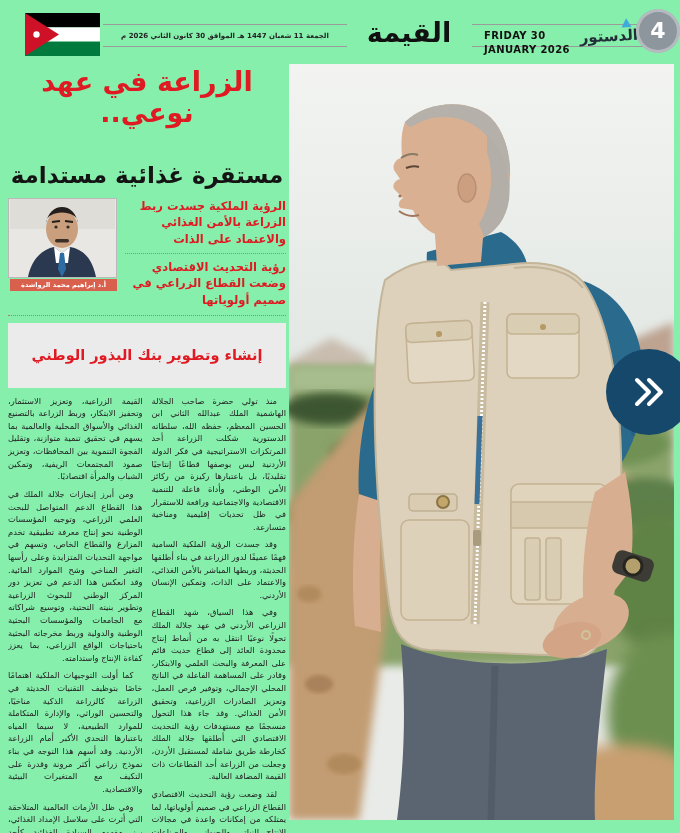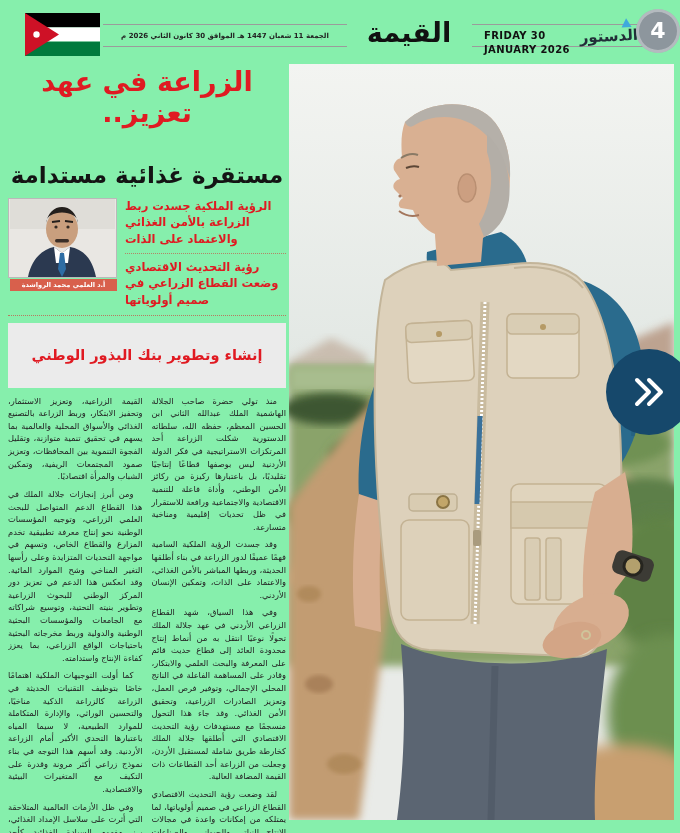--- a/index.html
+++ b/index.html
@@ -25,21 +25,21 @@
   .article-col{position:absolute;left:8px;top:64px;width:278px;direction:rtl;}
   .kicker{font-size:27px;font-weight:900;color:#e01a22;text-align:center;line-height:1.15;margin:2px 0 4px;}
   .title{font-size:23px;font-weight:900;color:#141414;text-align:center;line-height:1.25;margin:0 0 8px;}
   .author-row{display:flex;flex-direction:row-reverse;gap:8px;border-bottom:1px dotted rgba(224,26,34,.55);
         padding-bottom:6px;}
   .author-box{width:109px;flex:0 0 auto;}
   .author-photo{width:107px;height:78px;border:1px solid #b9b9b9;background:#e9e7e3;display:block;}
   .author-caption{width:107px;background:#d8604c;color:#fff;font-size:6.6px;font-weight:700;
         text-align:center;line-height:12px;height:12px;margin-top:1px;}
   .highlights{flex:1;display:flex;flex-direction:column;justify-content:space-between;}
-  .highlight{font-size:11.5px;font-weight:800;color:#e01a22;text-align:left;line-height:1.45;margin:0;}
+  .highlight{font-size:11.5px;font-weight:800;color:#e01a22;text-align:right;line-height:1.45;margin:0;}
   .h-sep{border:0;border-top:1px dotted rgba(224,26,34,.5);margin:5px 0;}
   .gray-box{margin-top:7px;background:#ebebeb;padding:22px 8px;text-align:center;}
   .gray-box p{margin:0;font-size:14.5px;font-weight:800;color:#e01a22;line-height:1.45;}
   .body-text{margin-top:7px;height:486px;columns:2;column-gap:9px;column-fill:auto;overflow:hidden;
         font-size:8.3px;line-height:1.52;color:#232323;text-align:justify;text-align-last:right;}
   .body-text p{margin:0 0 5px;text-indent:9px;}
   
   .photo{position:absolute;left:289px;top:64px;width:385px;height:756px;overflow:hidden;background:#e9ebe8;}
   .nav-circle{position:absolute;left:606px;top:349px;width:86px;height:86px;border-radius:50%;
         background:#16486b;border:0;cursor:pointer;display:flex;align-items:center;justify-content:center;padding:0;}
@@ -182,42 +182,42 @@
   </div>
 
   <button class="nav-circle" aria-label="next">
     <svg width="40" height="34" viewBox="0 0 40 34">
       <path d="M8,5 L20,17 L8,29" fill="none" stroke="#ffffff" stroke-width="4" stroke-linecap="round" stroke-linejoin="round"></path>
       <path d="M20,5 L32,17 L20,29" fill="none" stroke="#ffffff" stroke-width="4" stroke-linecap="round" stroke-linejoin="round"></path>
     </svg>
   </button>
 
   <div class="article-col">
-    <div class="kicker">الزراعة في عهد تعزيز..</div>
+    <div class="kicker">الزراعة في عهد نوعي..</div>
     <div class="title">
       <br>
       <span>مستقرة غذائية مستدامة</span>
     </div>
 
     <div class="author-row">
       <div class="author-box">
         <svg class="author-photo" viewBox="0 0 105 78">
           <rect width="105" height="78" fill="#e9e7e3"></rect>
           <rect x="0" y="0" width="105" height="30" fill="#dfddd8"></rect>
           <path d="M18,78 C22,58 34,50 44,48 L52,54 L60,48 C72,50 82,58 86,78 Z" fill="#2b3950"></path>
           <path d="M44,48 L52,54 L60,48 L58,64 L46,64 Z" fill="#ffffff"></path>
           <path d="M50,54 L54,54 L56,70 L52,78 L48,70 Z" fill="#2e6da4"></path>
           <ellipse cx="52" cy="30" rx="16" ry="19" fill="#c99f7e"></ellipse>
           <path d="M36,24 C36,10 68,10 68,24 C66,14 60,8 52,8 C44,8 38,14 36,24 Z" fill="#241f1c"></path>
           <rect x="45" y="40" width="14" height="3.4" rx="1.7" fill="#3a2e28"></rect>
           <circle cx="46" cy="28" r="1.6" fill="#332a24"></circle>
           <circle cx="58" cy="28" r="1.6" fill="#332a24"></circle>
           <path d="M42,23 L50,22 M55,22 L63,23" stroke="#241f1c" stroke-width="2"></path>
         </svg>
-        <div class="author-caption">أ.د العلمي محمد الرواشدة</div>
+        <div class="author-caption">أ.د إبراهيم محمد الرواشدة</div>
       </div>
       <div class="highlights">
         <p class="highlight">الرؤية الملكية جسدت ربط الزراعة بالأمن الغذائي والاعتماد على الذات</p>
         <hr class="h-sep">
         <p class="highlight">رؤية التحديث الاقتصادي وضعت القطاع الزراعي في صميم أولوياتها</p>
       </div>
     </div>
 
     <div class="gray-box">
       <p>إنشاء وتطوير بنك البذور الوطني</p>

